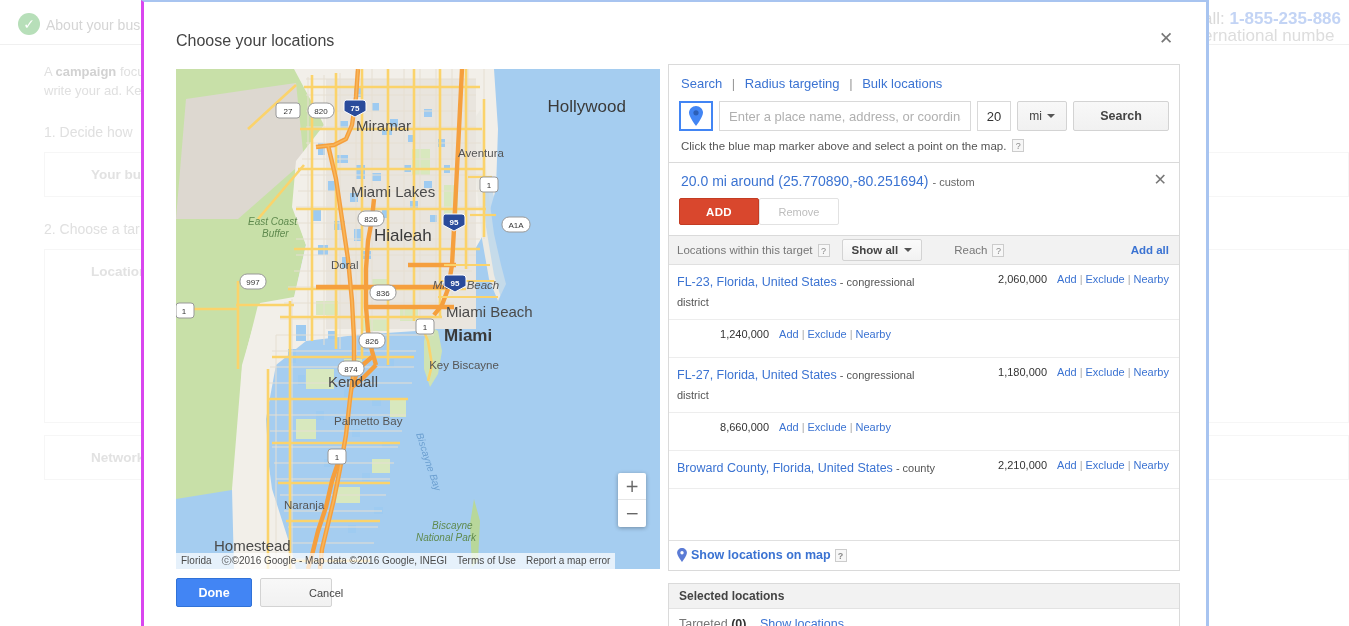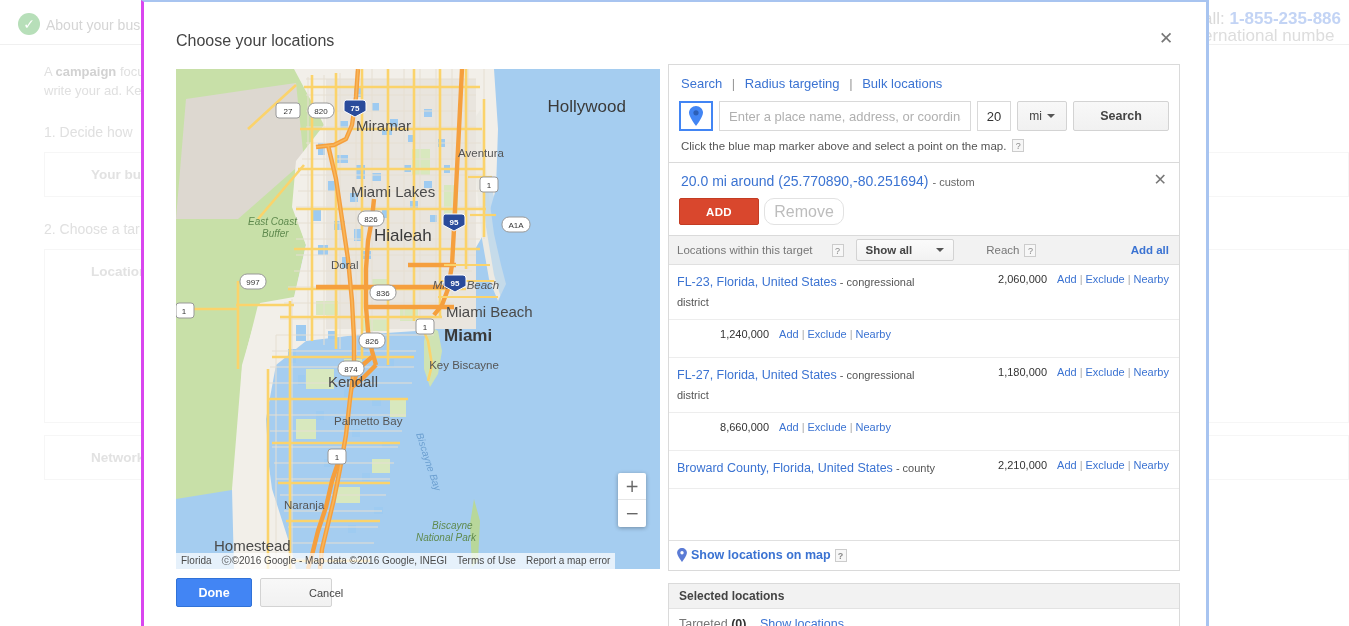--- a/index.html
+++ b/index.html
@@ -196,44 +196,44 @@
   #target-btns { margin-top: 9px; display: flex; }
   #add-btn {
     width: 80px; height: 27px;
     background: #d9472d;
     border: 1px solid #c33c23;
     color: #fff; font-size: 11.5px; font-weight: bold;
     letter-spacing: .3px;
     cursor: pointer; border-radius: 2px;
   }
   #remove-btn {
-    width: 80px; height: 27px; margin-left: 5px;
+    width: 80px; height: 27px; 
     background: #fff; border: 1px solid #e2e2e2;
-    color: #bdbdbd; font-size: 16px;
-    cursor: default; border-radius: 10px;
+    color: #bdbdbd; font-size: 11px;
+    cursor: default; border-radius: 2px;
   }
 
   #loc-card { border: 1px solid #dadada; border-top: none; background: #fff; }
   #loc-head {
     background: #f2f2f2;
     border-bottom: 1px solid #e0e0e0;
     height: 29px;
     display: flex; align-items: center;
     padding: 0 10px 0 8px;
     font-size: 11.5px; color: #777;
   }
-  #loc-head .hdr-target { display: flex; align-items: center; gap: 19px; }
+  #loc-head .hdr-target { display: flex; align-items: center; gap: 5px; }
   #show-all {
     margin-left: 12px;
     height: 22px;
     border: 1px solid #d3d3d3;
     background: linear-gradient(#fbfbfb, #f2f2f2);
     border-radius: 2px;
     font-size: 11.5px; font-weight: bold; color: #444;
-    display: flex; align-items: center; gap: 24px;
+    display: flex; align-items: center; gap: 6px;
     padding: 0 9px; cursor: pointer;
   }
   #show-all .caret {
     width: 0; height: 0;
     border-left: 4px solid transparent; border-right: 4px solid transparent;
     border-top: 4px solid #555;
   }
   #loc-head .hdr-reach {
     margin-left: 32px;
     display: flex; align-items: center; gap: 5px;

